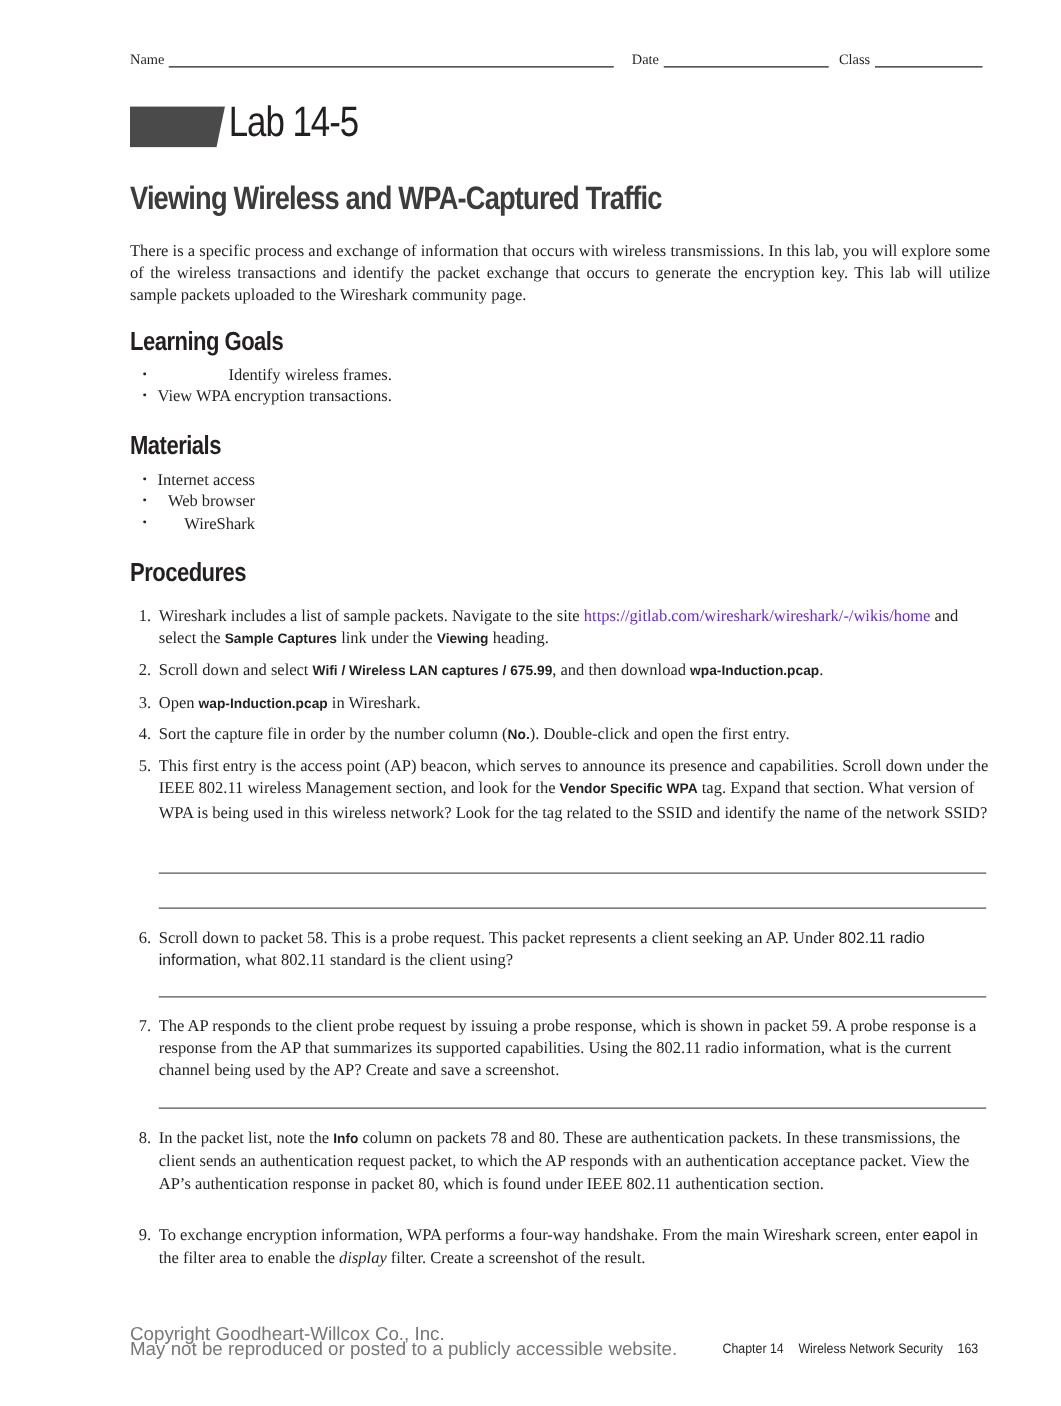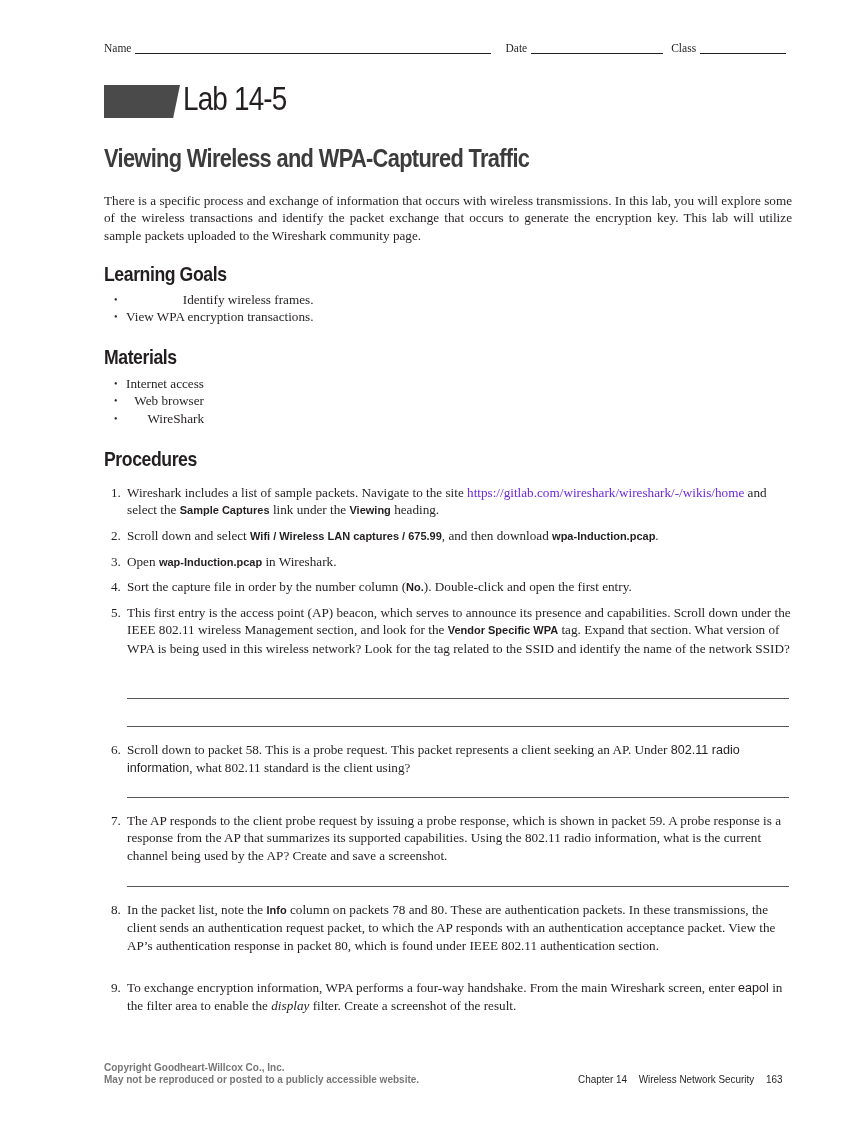--- a/index.html
+++ b/index.html
@@ -27,21 +27,21 @@
     .bullets li::before { content: "•"; position: absolute; left: 0; top: 0; font-size: 10px; }
 
     .step { position: absolute; left: 111px; width: 682px; font-size: 13.2px; line-height: 17.3px; }
     .step .num { position: absolute; left: 0; top: 0; width: 14px; }
     .step .body { margin-left: 16px; }
     .b { font-family: "Liberation Sans", "DejaVu Sans", sans-serif; font-weight: 700; font-size: 11px; }
     .sansr { font-family: "Liberation Sans", "DejaVu Sans", sans-serif; font-size: 12.6px; }
 
     .answer-line { position: absolute; left: 127px; width: 662px; border-top: 1px solid #555; height: 0; }
 
-    .footer-left { position: absolute; top: 1062px; left: 104px; font-size: 10px; line-height: 12px; color: #777; font-weight: bold; }
+    .footer-left { position: absolute; top: 1062px; left: 104px; font-size: 15px; line-height: 12px; color: #777; }
     .footer-right { position: absolute; top: 1073px; left: 578px; font-size: 11px; color: #231f20; white-space: nowrap; transform: scaleX(0.9); transform-origin: left center; }
     .footer-right span { margin-right: 10px; }
   </style>
 </head>
 <body>
 
 <div class="header-line serif">
   <span class="lbl">Name</span>
   <span class="blank" style="width:356px;"></span>
   <span class="lbl" style="margin-left:14px;">Date</span>

